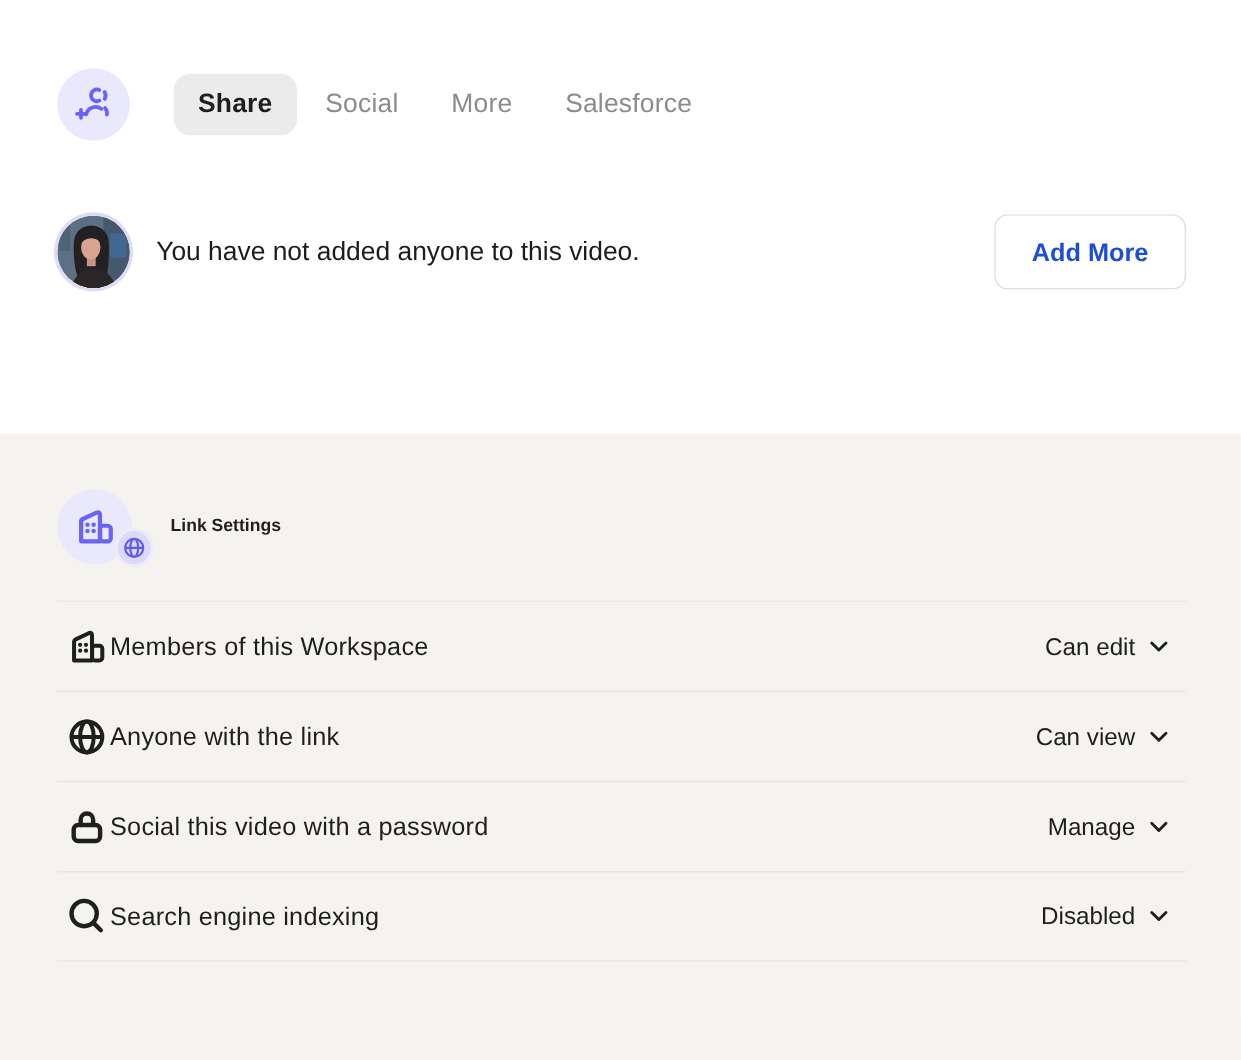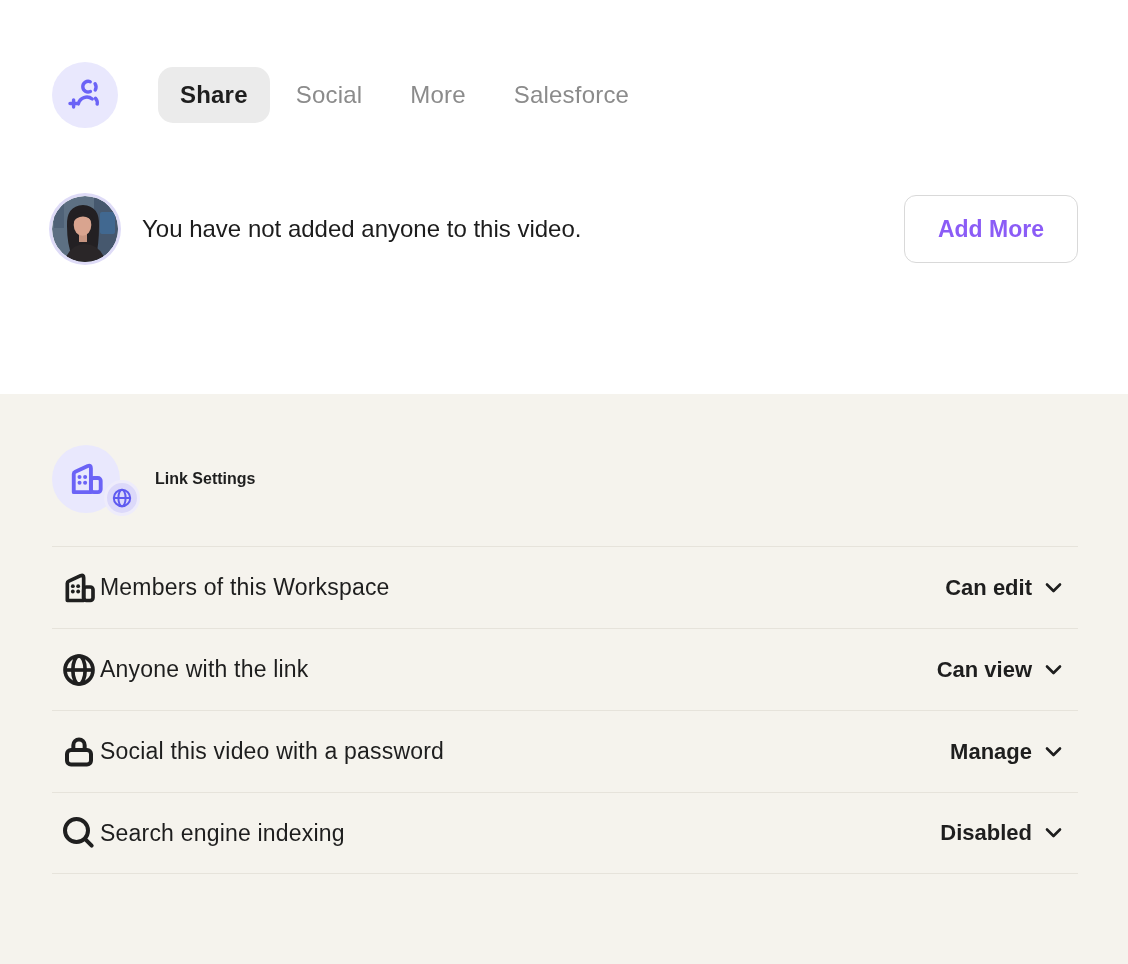--- a/index.html
+++ b/index.html
@@ -9,36 +9,36 @@
 
   .tabs-row { display:flex; align-items:center; padding-top:62px; }
   .badge-circle { width:66px; height:66px; border-radius:50%; background:#e9e8fd; display:flex; align-items:center; justify-content:center; flex:none; }
   .tabs { display:flex; align-items:center; margin-left:40px; gap:4px; }
   .tab { height:56px; padding:0 22px; display:flex; align-items:center; border-radius:15px; font-size:24px; font-weight:500; color:#8b8b8b; cursor:pointer; letter-spacing:.2px; }
   .tab.active { background:#ebebeb; color:#1e1e1e; font-weight:700; }
 
   .people-row { display:flex; align-items:center; margin-top:67px; }
   .avatar { width:66px; height:66px; border-radius:50%; overflow:hidden; box-shadow:0 0 0 3px #dedbf7; flex:none; }
   .people-msg { margin-left:24px; font-size:24px; color:#1c1c1c; }
-  .add-more-btn { margin-left:auto; height:68px; padding:0 33px; border-radius:12px; border:1px solid #d9d9d9; background:#ffffff; font-size:23px; font-weight:600; color:#8b5cf6; font-family:inherit; cursor:pointer; }
+  .add-more-btn { margin-left:auto; height:68px; padding:0 33px; border-radius:12px; border:1px solid #d9d9d9; background:#ffffff; font-size:23px; font-weight:600; color:#1d4ed8; font-family:inherit; cursor:pointer; }
 
   .bottom-section { height:651px; background:#f5f3ed; padding:51px 50px 0 52px; }
 
   .ls-header { display:flex; align-items:center; }
   .ls-icon-wrap { position:relative; width:68px; height:68px; flex:none; }
   .ls-circle { width:68px; height:68px; border-radius:50%; background:#e9e8fd; display:flex; align-items:center; justify-content:center; }
   .ls-badge { position:absolute; right:-20px; bottom:-3px; width:36px; height:36px; border-radius:50%; background:#dcd9fa; border:3px solid #eeecfb; display:flex; align-items:center; justify-content:center; }
   .ls-title { margin-left:35px; font-size:16px; font-weight:600; color:#1e1e1e; }
 
   .settings-list { margin-top:33px; }
   .srow { display:flex; align-items:center; height:82px; border-top:1px solid #e6e3db; cursor:default; }
   .srow:last-child { border-bottom:1px solid #e6e3db; }
   .ricon { width:42px; height:42px; margin-left:6px; display:flex; align-items:center; justify-content:center; flex:none; }
   .rlabel { font-size:23px; color:#1e1e1e; letter-spacing:.2px; }
-  .rvalue { margin-left:auto; margin-right:16px; display:flex; align-items:center; gap:13px; font-size:22px; font-weight:700; color:#1e1e1e; cursor:pointer; }
+  .rvalue { margin-left:auto; margin-right:16px; display:flex; align-items:center; gap:13px; font-size:22px; font-weight:400; color:#1e1e1e; cursor:pointer; }
 
   .link-row { display:flex; align-items:center; margin-top:53px; gap:14px; }
   .url-input { flex:1; height:64px; border:1px solid #dcdcdc; border-radius:10px; background:#ffffff; padding:0 23px; font-size:23.5px; color:#8f8f8f; font-family:inherit; outline:none; white-space:nowrap; overflow:hidden; }
   .copy-btn { width:178px; height:64px; border:none; border-radius:12px; background:#5f5af0; color:#ffffff; font-size:24px; font-weight:700; font-family:inherit; cursor:pointer; flex:none; }
 </style>
 </head>
 <body>
 
 <div class="top-section">
 

